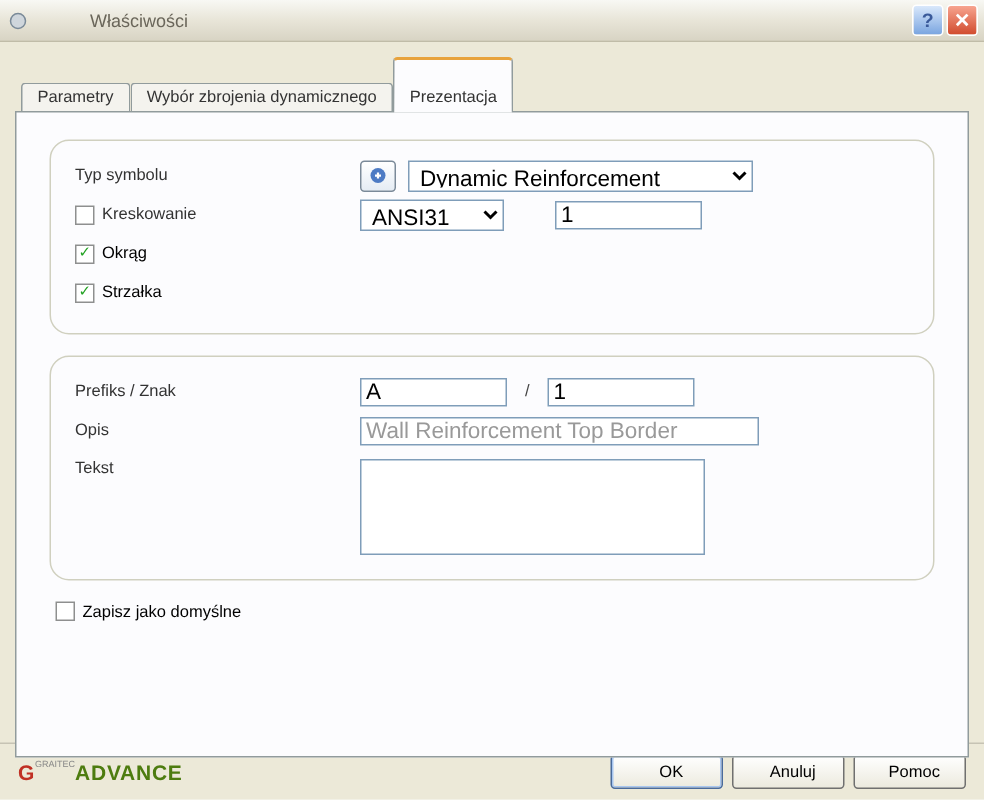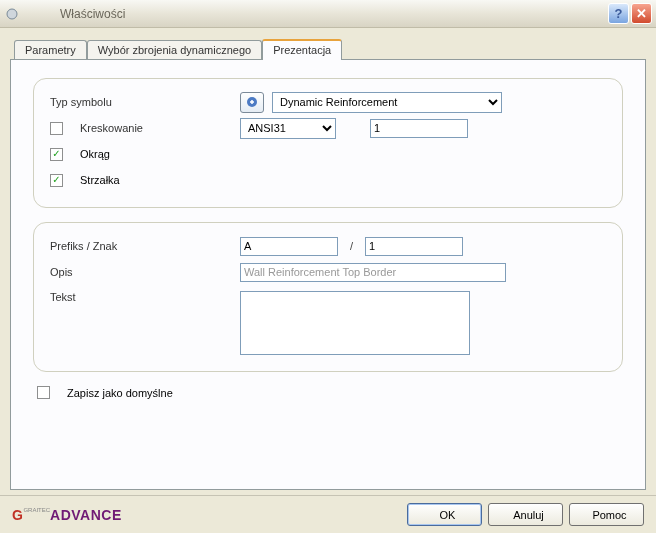--- a/index.html
+++ b/index.html
@@ -65,21 +65,21 @@
     border-top-right-radius: 3px;
     background: #f4f3ee;
     color: #333;
     cursor: pointer;
     margin-right: 0px;
     font-size: 11px;
   }
   .tab.active {
     background: #fcfcfe;
     border-top: 2px solid #e8a33d;
-    padding-top: 3px;
+    padding-top: 19px;
     padding-bottom: 4px;
     position: relative;
     z-index: 2;
     margin-bottom: -1px;
   }
   .tab.inactive {
     margin-top: 2px;
   }
   .tab-body {
     border: 1px solid #919b9c;
@@ -106,21 +106,21 @@
   }
   .control-col {
     flex: 1;
     display: flex;
     align-items: center;
     gap: 8px;
   }
   .cbx {
     display: flex;
     align-items: center;
-    gap: 17px;
+    gap: 5px;
     text-align: right;
   }
   .checkbox {
     width: 13px;
     height: 13px;
     border: 1px solid #8e8f8f;
     background: #fff;
     display: inline-flex;
     align-items: center;
     justify-content: center;
@@ -132,21 +132,21 @@
     width: 24px;
     height: 21px;
     border: 1px solid #7b8a99;
     border-radius: 3px;
     background: linear-gradient(to bottom, #fff, #e5ecf4);
     display:flex;align-items:center;justify-content:center;
     cursor:pointer;
   }
   select, input[type="text"], textarea {
     font-family: Tahoma, sans-serif;
-    font-size: 11px;
+    font-size: 15px;
     padding: 2px 3px;
     border: 1px solid #7f9db9;
     background: #fff;
     color: #000;
   }
   select.wide { width: 230px; height: 21px; }
   select.med { width: 96px; height: 21px; }
   input.text-mid { width: 98px; height: 19px; }
   input.text-wide { width: 266px; height: 19px; color:#999; }
   textarea.multi {
@@ -167,21 +167,21 @@
     display:flex;
     align-items:center;
     padding: 0 12px;
   }
   .logo {
     font-size: 14px;
     color: #888;
     letter-spacing: 0.5px;
   }
   .logo b { color:#c03024; font-weight:bold; }
-  .logo-text { font-weight:bold; color:#701a75; }
+  .logo-text { font-weight:bold; color:#4d7c0f; }
   .footer-spacer { flex:1; }
   .btn {
     min-width: 75px;
     height: 23px;
     border: 1px solid #707070;
     border-radius: 3px;
     background: linear-gradient(to bottom,#fff,#eceade);
     font-family: Tahoma,sans-serif;
     font-size: 11px;
     margin-left: 6px;

